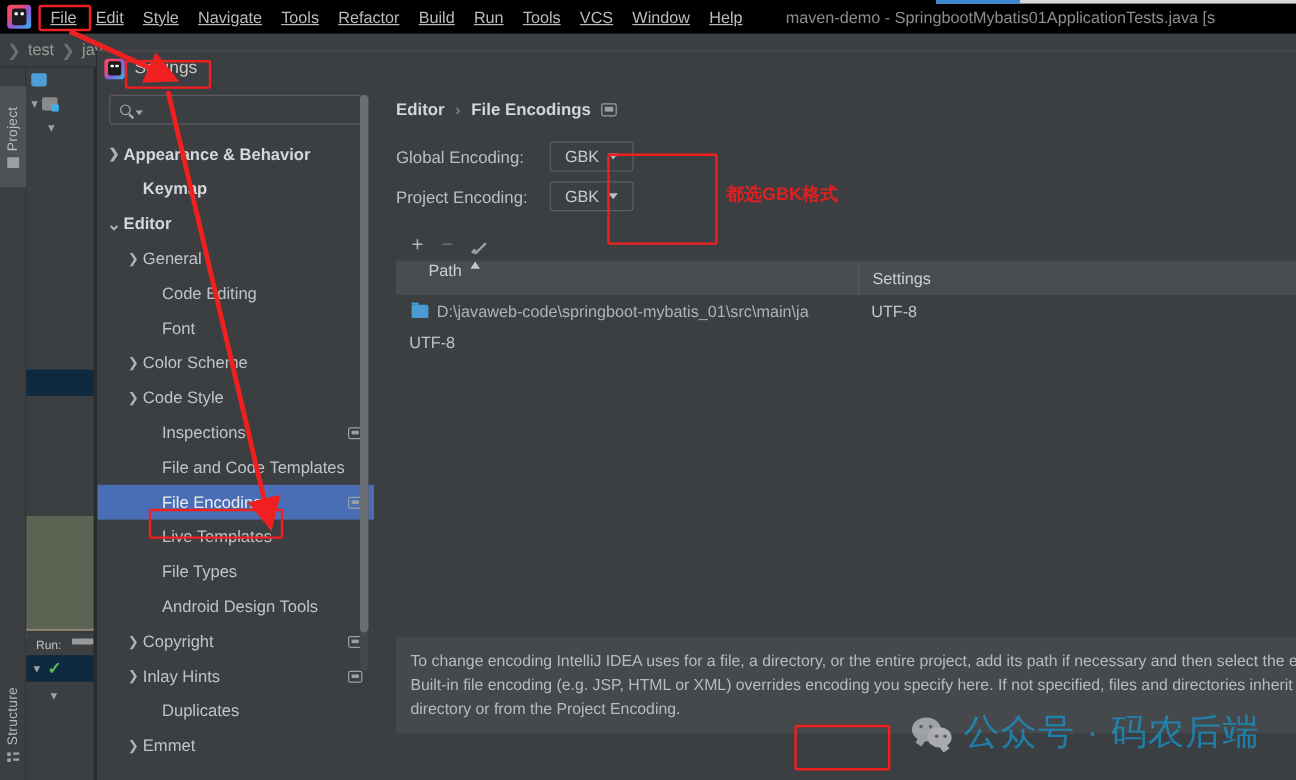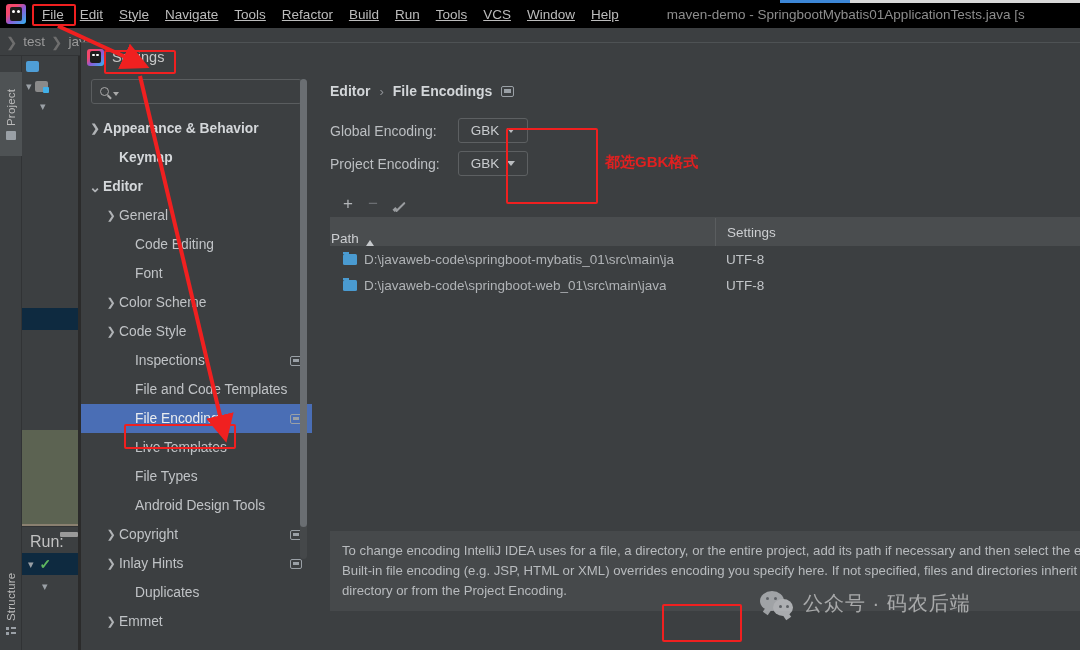--- a/index.html
+++ b/index.html
@@ -28,21 +28,21 @@
   }
   .ide-logo::before{
     content:""; position:absolute; left:6px; top:6px; width:3px; height:3px;
     background:#fff; border-radius:50%; box-shadow: 5px 0 0 #fff; z-index:2;
   }
   .menu-item {
     color: #bcbcbc; font-size: 13.5px; padding: 3px 8px; white-space: nowrap;
   }
   .menu-item u { text-decoration: underline; }
   .win-title {
-    color: #8d8d8d; font-size: 13.5px; margin-left: 40px; white-space: nowrap;
+    color: #8d8d8d; font-size: 13.5px; margin-left: 28px; white-space: nowrap;
     overflow: hidden;
   }
 
   .ide-breadcrumb {
     position: absolute; left: 0; top: 28px; width: 1080px; height: 28px;
     background: #3c3f41; display:flex; align-items:center; color:#9a9a9a; font-size:13.5px;
     border-bottom: 1px solid #313335;
   }
   .crumb-sep { color:#6e6e6e; margin: 0 6px; }
 
@@ -83,21 +83,21 @@
   .mini-ico.folder::after{content:"";position:absolute;right:-1px;bottom:-1px;width:6px;height:6px;background:#41b0e8;border-radius:1px;}
 
   .editor-strip1 { position:absolute; left:22px; top:308px; width:58px; height:22px; background:#0e2a40; }
   .editor-strip2 { position:absolute; left:22px; top:430px; width:58px; height:96px; background:#5c6352; }
   .editor-strip3 { position:absolute; left:22px; top:524px; width:58px; height:8px; background:#8a8070; }
 
   .run-panel {
     position:absolute; left:22px; top:526px; width:58px; height:124px; background:#3c3f41;
     border-top:1px solid #313335;
   }
-  .run-label { color:#c2c2c2; font-size:16px; padding: 6px 0 2px 8px; }
+  .run-label { color:#c2c2c2; font-size:10px; padding: 6px 0 2px 8px; }
   .run-sel { background:#0e2a40; height:22px; display:flex; align-items:center; gap:6px; padding-left:6px;}
   .check { color:#5fb85f; font-size:14px; font-weight:bold;}
   .run-row2 { height:22px; display:flex; align-items:center; padding-left:20px;}
   .gray-tab { position:absolute; left:60px; top:532px; width:18px; height:5px; background:#9a9a9a; border-radius:1px;}
 
   
   .seam { position:absolute; left:78px; top:56px; width:2px; height:594px; background:#2b2b2b; }
 
   
   .dialog {
@@ -180,21 +180,21 @@
   
   .table-wrap { margin-top:10px; margin-right:0; width:982px; }
   .tbl-toolbar { height:28px; display:flex; align-items:center; gap:15px; padding-left:13px; border-bottom:1px solid #4a4d4f;}
   .ti { color:#b3b6b9; font-size:17px; line-height:1; }
   .ti.dis { color:#6e7174; }
   .pencil { width:14px;height:14px;position:relative; display:inline-block;}
   .pencil::before{content:"";position:absolute;left:1px;top:9px;width:13px;height:2.4px;background:#9a9da0;transform:rotate(-45deg);border-radius:1px;}
   .pencil::after{content:"";position:absolute;left:0px;top:11px;width:4px;height:3px;background:#9a9da0;transform:rotate(-45deg);}
 
   .tbl-head { height:28px; display:flex; background:#4a4d4f; color:#ccced1; font-size:13.5px; align-items:center;}
-  .th-path { width:385px; padding-left:1px; display:flex; align-items:flex-end; gap:7px; height:28px;}
+  .th-path { width:385px; padding-left:27px; display:flex; align-items:flex-start; gap:7px; height:28px;}
   .th-sep { width:1px; height:28px; background:#5a5d5f;}
   .th-enc { padding-left:11px; }
   .sort-arrow { width:0;height:0;border-left:4.5px solid transparent;border-right:4.5px solid transparent;border-bottom:6px solid #c5c8cb;}
 
   .tbl-body { height:213px; background:#3c3f41; }
   .trow { height:26px; display:flex; align-items:center; color:#b0b3b6; font-size:13.5px; }
   .trow .cpath { width:385px; padding-left:13px; display:flex; align-items:center; gap:7px; overflow:hidden; white-space:nowrap;}
   .folder-ico { width:14px;height:11px;background:#4a9bd1;border-radius:1.5px; position:relative; flex:0 0 auto;}
   .folder-ico::before{content:"";position:absolute;left:0;top:-2.5px;width:6px;height:3px;background:#4a9bd1;border-radius:1px 1px 0 0;}
   .cpath-txt{ overflow:hidden; text-overflow:clip; white-space:nowrap; display:block; max-width:352px;}
@@ -211,21 +211,21 @@
   .arrow-svg { position:absolute; left:0; top:0; width:1080px; height:650px; pointer-events:none; }
 
   
   .wm { position:absolute; left:760px; top:590px; display:flex; align-items:center; gap:9px; opacity:0.62;}
   .wm-wechat { position:relative; width:34px; height:26px; flex:0 0 auto;}
   .wm-b1 { position:absolute; left:0; top:0; width:24px;height:20px;border-radius:50%; background:#d8dade;}
   .wm-b1::after{content:"";position:absolute;left:4px;bottom:-3px;width:6px;height:6px;background:#d8dade;transform:rotate(35deg);}
   .wm-b2 { position:absolute; left:13px; top:8px; width:20px;height:17px;border-radius:50%; background:#eceef1;}
   .wm-b2::after{content:"";position:absolute;right:3px;bottom:-3px;width:6px;height:6px;background:#eceef1;transform:rotate(-35deg);}
   .wm-dot{position:absolute;width:3px;height:3px;border-radius:50%;background:#6c7076;}
-  .wm-text { color:#e5e5e5; font-size:20px; letter-spacing:1px; white-space:nowrap;}
+  .wm-text { color:#0ea5e9; font-size:30px; letter-spacing:1px; white-space:nowrap;}
 </style>
 </head>
 <body>
 
 <div id="root">
 
   <div class="left-railbar">
     <div class="rail-tab project">
       <span class="rail-ico"></span>
       <span>Project</span>
@@ -439,24 +439,20 @@
           </div>
           <div class="tbl-body" id="tbl-body">
               <div class="trow">
                 <div class="cpath">
                   <span class="folder-ico"></span>
                   <span class="cpath-txt">D:\javaweb-code\springboot-mybatis_01\src\main\ja</span>
                 </div>
                 <div class="cenc">UTF-8</div>
               </div>
               <div class="trow">
-                <div class="cpath">
-                  <span class="folder-ico"></span>
-                  <span class="cpath-txt">D:\javaweb-code\springboot-web_01\src\main\java</span>
-                </div>
                 <div class="cenc">UTF-8</div>
               </div>
             </div>
         </div>
 
         <div class="desc">To change encoding IntelliJ IDEA uses for a file, a directory, or the entire project, add its path if necessary and then select the encoding from the encoding list. Built-in file encoding (e.g. JSP, HTML or XML) overrides encoding you specify here. If not specified, files and directories inherit encoding settings from the parent directory or from the Project Encoding.</div>
 
       </div>
     </div>
   </div>

